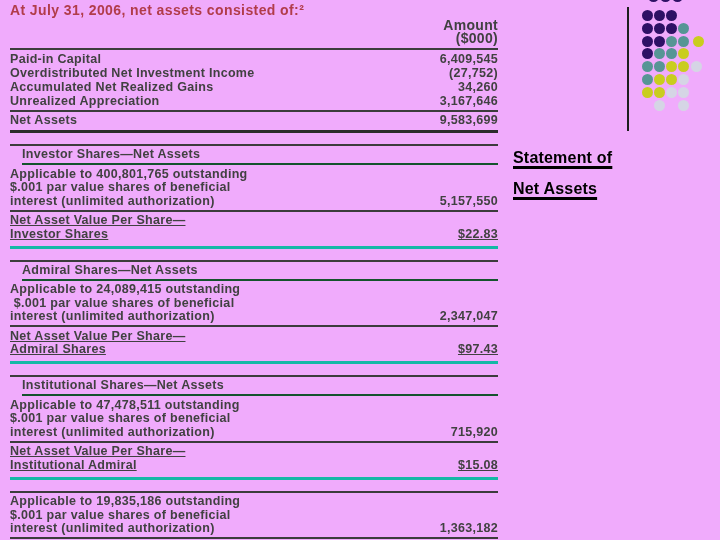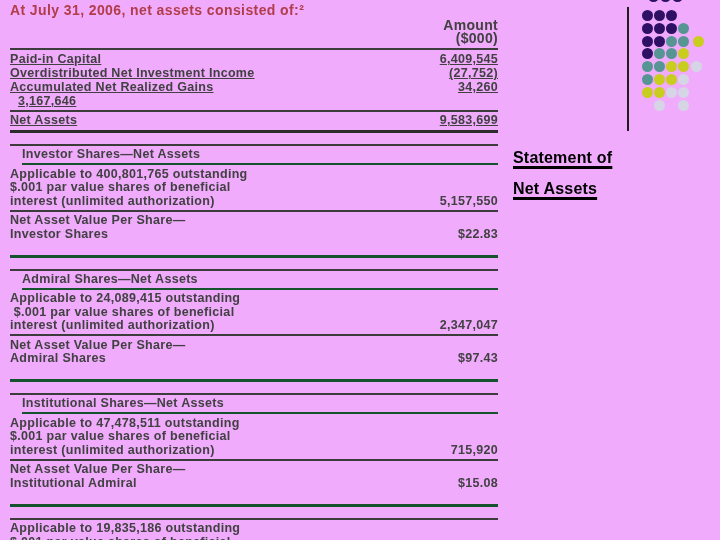--- a/index.html
+++ b/index.html
@@ -14,28 +14,28 @@
     color:#414141; font-weight:700; font-size:12.5px; line-height:13px;
     letter-spacing:0.3px;
   }
   .caption{
     color:#b13c4a; font-size:14px; line-height:15px; letter-spacing:0.4px;
     margin-bottom:0;
   }
   .amount-hdr{ text-align:right; font-size:14px; line-height:13px; padding:1px 0 3px; }
   .rule-top{ border-top:2px solid #3c3c3c; }
   .comp-rows{ padding:2px 0 2px; border-bottom:2px solid #3c3c3c; }
-  .row{ display:flex; justify-content:space-between; align-items:center; padding-top:1px;text-decoration:underline; }
+  .row{ display:flex; justify-content:space-between; align-items:center; padding-top:1px; }
   .total-row{ padding:2px 0 3px; border-bottom:3px solid #2c2c2c; }
 
   .share{ margin-top:11px; border-top:2px solid #3c3c3c; }
   .share .hdr{ padding:2px 0 2px; border-bottom:2px solid #14532d;margin-left:12px; }
   .block{ display:flex; justify-content:space-between; align-items:flex-end; }
   .share .app{ padding:2px 0 2px; border-bottom:2px solid #3c3c3c; }
-  .share .nav{ padding:2px 0 14px; border-bottom:3px solid #14532d; }
+  .share .nav{ padding:2px 0 5px; border-bottom:3px solid #14b8a6;text-decoration:underline; }
   .lines div{ padding-top:0.5px; }
   .val{ white-space:nowrap; padding-left:8px; }
 
   
   .vline{ position:absolute; left:627px; top:7px; width:2px; height:124px; background:#1e1e1e; }
   .dots{ position:absolute; left:0; top:0; width:720px; height:140px; pointer-events:none; }
   .dot{ position:absolute; width:11px; height:11px; border-radius:50%; }
 
   .slide-title{
     position:absolute; left:513px; top:142px; margin:0;
@@ -69,20 +69,21 @@
         </div>
         <div class="row">
           <span>Overdistributed Net Investment Income</span>
           <span class="val">(27,752)</span>
         </div>
         <div class="row">
           <span>Accumulated Net Realized Gains</span>
           <span class="val">34,260</span>
         </div>
         <div class="row">
+          <span>Unrealized Appreciation</span>
           <span class="val">3,167,646</span>
         </div>
       </div>
       <div class="row total-row">
         <span>Net Assets</span>
         <span class="val">9,583,699</span>
       </div>
     </div>
 
     <div class="share">

